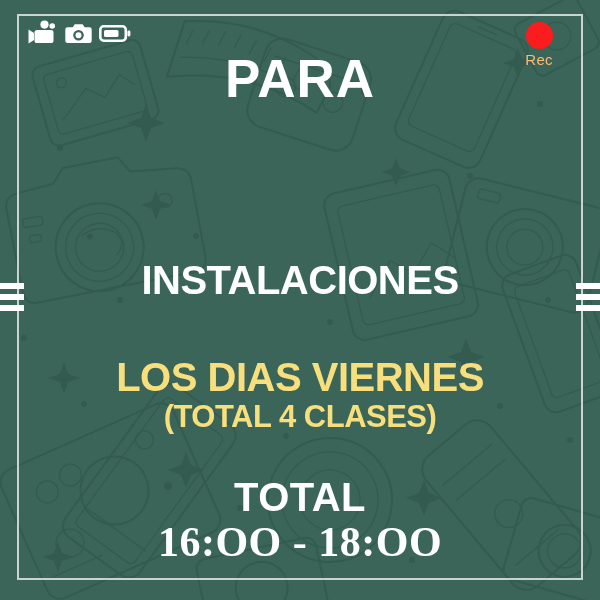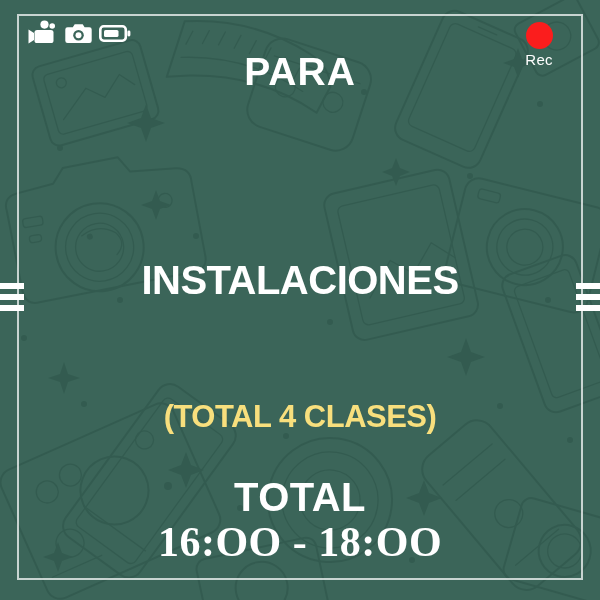--- a/index.html
+++ b/index.html
@@ -78,21 +78,21 @@
     align-items:center;
     z-index:8;
   }
   #rec .dot {
     width:27px; height:27px;
     border-radius:50%;
     background:#fb1d1d;
   }
   #rec .rec-label {
     margin-top:2px;
-    color:#ffffff;
+    color:#fdba74;
     font-size:15px;
     font-weight:400;
     letter-spacing:0.2px;
   }
 
   
   #content {
     position:absolute;
     left:0; right:0; top:0;
     height:600px;
@@ -103,21 +103,21 @@
     width:100%;
     text-align:center;
     font-weight:700;
     letter-spacing:-0.5px;
     line-height:1.0;
     white-space:nowrap;
   }
   .white  { color:#ffffff; }
   .yellow { color:#f8df7d; }
 
-  #l-para        { position:absolute; top:52px;  font-size:39px; letter-spacing:1px; }
+  #l-para        { position:absolute; top:52px;  font-size:53px; letter-spacing:1px; }
   #l-estudiantes { position:absolute; top:107px; font-size:53px; letter-spacing:-1px; }
   #l-edad        { position:absolute; top:163px; font-size:49px; letter-spacing:0px; }
   #l-inst1       { position:absolute; top:260px; font-size:40px; letter-spacing:-0.5px; }
   #l-inst2       { position:absolute; top:292px; font-size:40px; letter-spacing:-0.5px; }
   #l-dias1       { position:absolute; top:357px; font-size:40px; letter-spacing:-0.5px; }
   #l-dias2       { position:absolute; top:401px; font-size:31px; letter-spacing:-0.5px; }
   #l-desde       { position:absolute; top:477px; font-size:40px; letter-spacing:0.5px; }
   #l-horario     { position:absolute; top:521px; font-size:42px; letter-spacing:0.5px;font-family:Liberation Serif, serif; }
 
   .seg { display:inline; }
@@ -321,19 +321,20 @@
   </div>
 
   <div id="content">
 
     <div id="l-para" class="line white">PARA</div>
 
 
 
     <div id="l-inst1" class="line white">INSTALACIONES</div>
 
+    <div id="l-dias1" class="line yellow">LOS DIAS VIERNES</div>
     <div id="l-dias2" class="line yellow">(TOTAL 4 CLASES)</div>
 
     <div id="l-desde" class="line white">TOTAL</div>
     <div id="l-horario" class="line white">16:OO - 18:OO</div>
   </div>
 
 </div>
 
 </body></html>

